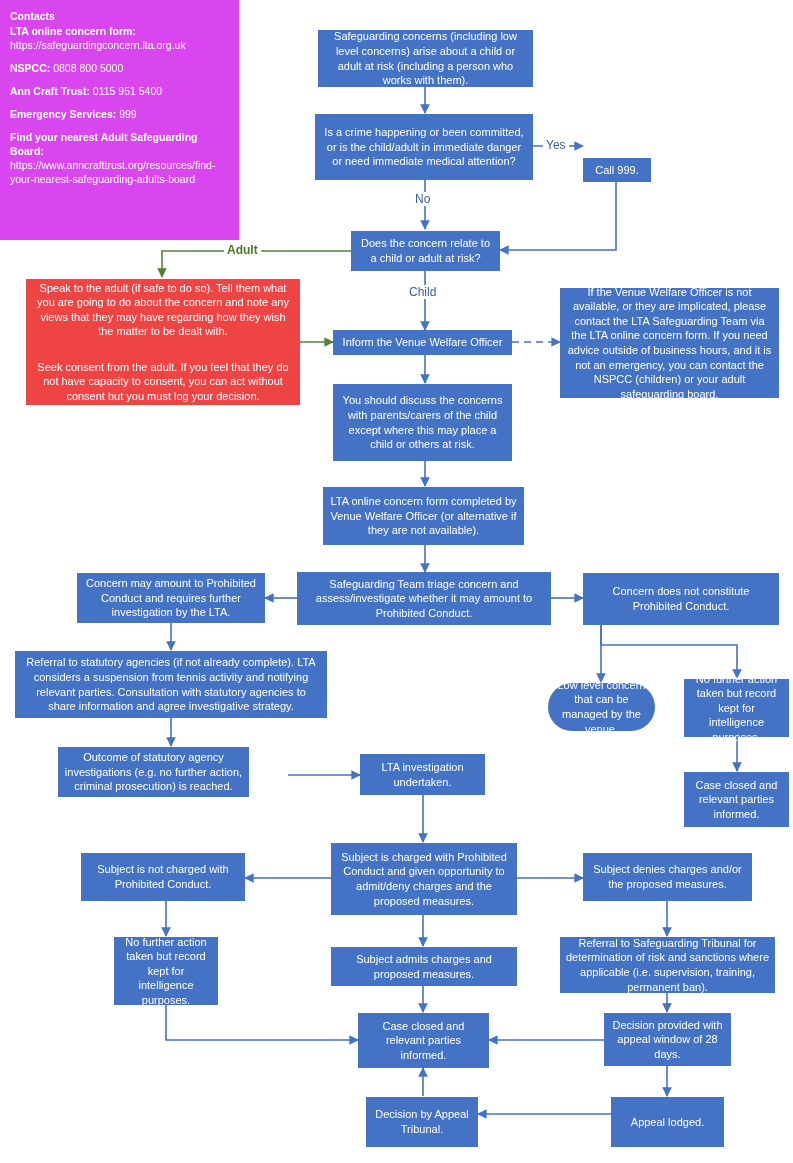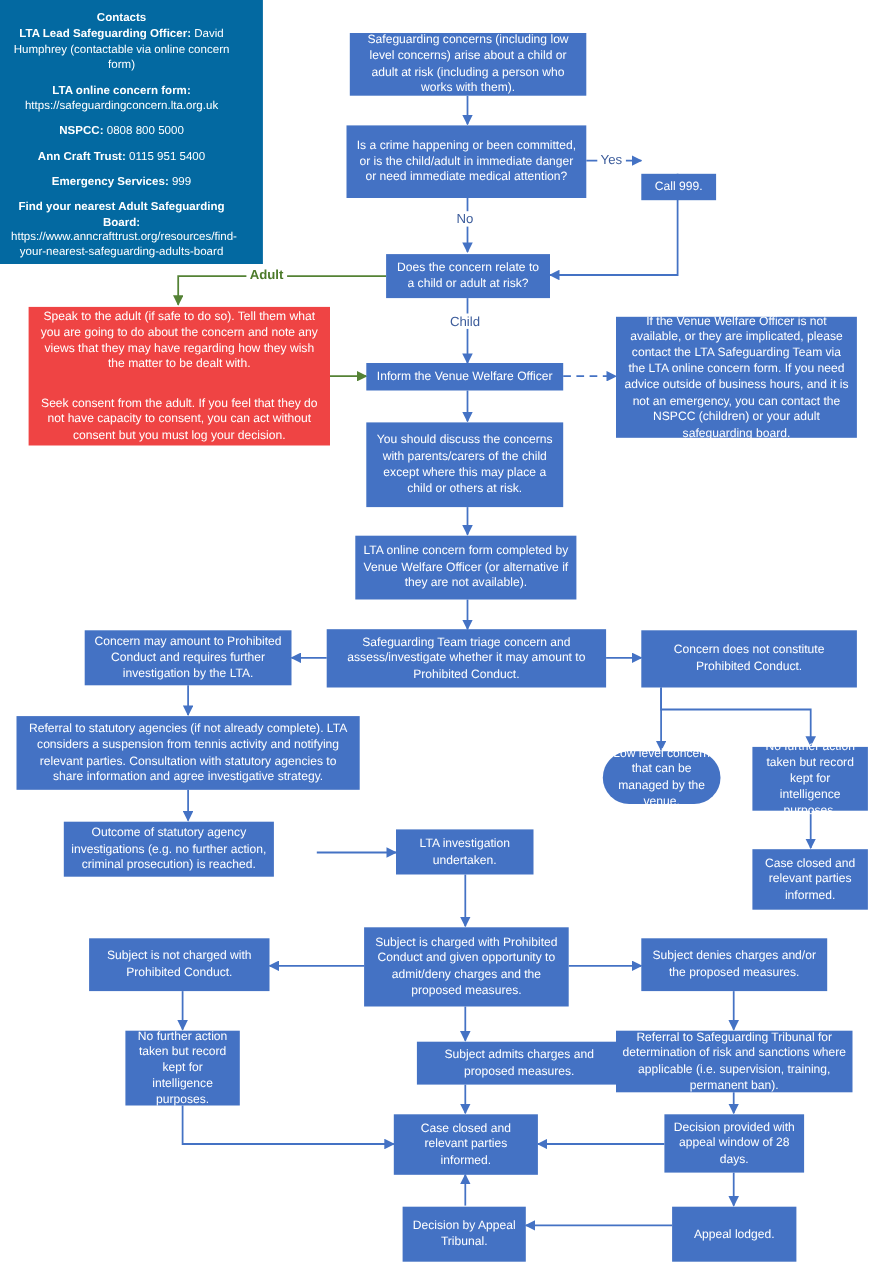--- a/index.html
+++ b/index.html
@@ -35,23 +35,23 @@
     font-size: 11px;
     line-height: 1.32;
     padding: 4px 6px;
     z-index: 2;
   }
   .node.green {
     background: #ef4444;
     text-align: center;
   }
   .node.contacts {
-    background: #0369a1;
+    background: #d946ef;
     display: block;
-    text-align: center;
+    text-align: left;
     padding: 10px 28px 8px 10px;
     font-size: 10.5px;
     line-height: 1.33;
   }
   .contacts .chead {
     font-weight: bold;
     display: block;
     margin-bottom: 1px;
   }
   .contacts p {
@@ -152,21 +152,20 @@
     <g stroke="#548235" stroke-width="1.6" fill="none">
 
       <path d="M 351 251 L 162 251 L 162 277" marker-end="url(#ar-green)"></path>
 
       <path d="M 300 342 L 333 342" marker-end="url(#ar-green)"></path>
     </g>
   </svg>
 
   <div class="node contacts" style="left:0px; top:0px; width:239px; height:240px;">
     <span class="chead">Contacts</span>
-    <p><b>LTA Lead Safeguarding Officer:</b><span> David Humphrey (contactable via online concern form)</span></p>
     <p><b>LTA online concern form:</b><span> https://safeguardingconcern.lta.org.uk</span></p>
     <p><b>NSPCC:</b><span> 0808 800 5000</span></p>
     <p><b>Ann Craft Trust:</b><span> 0115 951 5400</span></p>
     <p><b>Emergency Services:</b><span> 999</span></p>
     <p><b>Find your nearest Adult Safeguarding Board:</b><span> https://www.anncrafttrust.org/resources/find-your-nearest-safeguarding-adults-board</span></p>
   </div>
 
   <div class="node" style="left:318px; top:30px; width:215px; height:57px;">Safeguarding concerns (including low level concerns) arise about a child or adult at risk (including a person who works with them).</div>
 
   <div class="node" style="left:315px; top:114px; width:218px; height:66px;">Is a crime happening or been committed, or is the child/adult in immediate danger or need immediate medical attention?</div>
@@ -207,21 +206,21 @@
   <div class="node" style="left:81px; top:853px; width:164px; height:48px;">Subject is not charged with Prohibited Conduct.</div>
 
   <div class="node" style="left:360px; top:754px; width:125px; height:41px;">LTA investigation undertaken.</div>
 
   <div class="node" style="left:331px; top:843px; width:186px; height:72px;">Subject is charged with Prohibited Conduct and given opportunity to admit/deny charges and the proposed measures.</div>
 
   <div class="node" style="left:583px; top:853px; width:169px; height:48px;">Subject denies charges and/or the proposed measures.</div>
 
   <div class="node" style="left:114px; top:937px; width:104px; height:68px;">No further action taken but record kept for intelligence purposes.</div>
 
-  <div class="node" style="left:331px; top:947px; width:186px; height:39px;margin-left:48px;">Subject admits charges and proposed measures.</div>
+  <div class="node" style="left:331px; top:947px; width:186px; height:39px;">Subject admits charges and proposed measures.</div>
 
   <div class="node" style="left:560px; top:937px; width:215px; height:56px;">Referral to Safeguarding Tribunal for determination of risk and sanctions where applicable (i.e. supervision, training, permanent ban).</div>
 
   <div class="node" style="left:358px; top:1013px; width:131px; height:55px;">Case closed and relevant parties informed.</div>
 
   <div class="node" style="left:604px; top:1013px; width:127px; height:53px;">Decision provided with appeal window of 28 days.</div>
 
   <div class="node" style="left:366px; top:1097px; width:112px; height:50px;">Decision by Appeal Tribunal.</div>
 
   <div class="node" style="left:611px; top:1097px; width:113px; height:50px;">Appeal lodged.</div>

